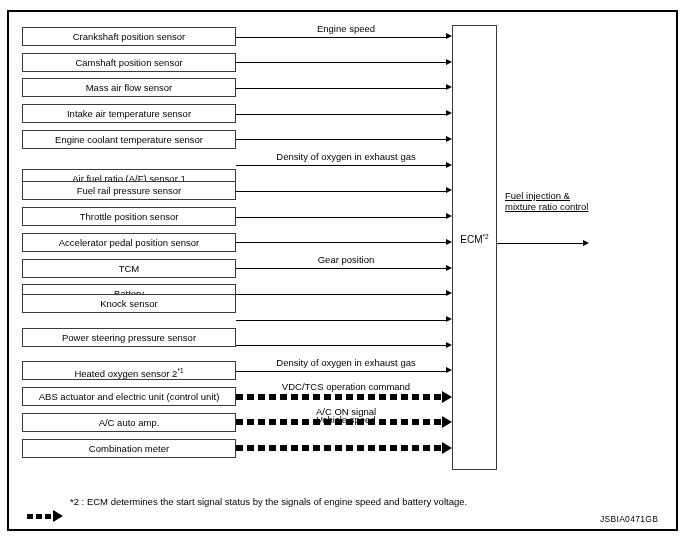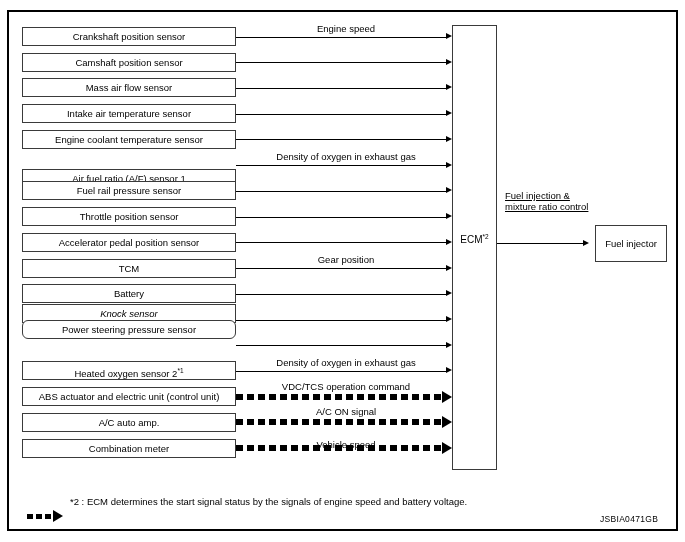--- a/index.html
+++ b/index.html
@@ -100,52 +100,51 @@
       <div class="inbox" style="top: 232.84px; text-align: center;"><span>Accelerator pedal position sensor</span></div>
       <div class="conn" style="top: 242.34px; width: 211px;"></div>
       <div class="arrow" style="left: 446px; top: 238.84px;"></div>
       <div class="inbox" style="top: 258.57px;"><span>TCM</span></div>
       <div class="conn" style="top: 268.07px; width: 211px;"></div>
       <div class="arrow" style="left: 446px; top: 264.57px;"></div>
       <div class="siglabel" style="left: 240px; width: 212px; top: 254.07px;">Gear position</div>
       <div class="inbox" style="top: 284.3px;"><span>Battery</span></div>
       <div class="conn" style="top: 293.8px; width: 211px;"></div>
       <div class="arrow" style="left: 446px; top: 290.3px;"></div>
-      <div class="inbox" style="top: 304px; font-style: italic;"><span>Knock sensor</span></div>
+      <div class="inbox" style="top: 294px;"><span>Knock sensor</span></div>
       <div class="conn" style="top: 319.53px; width: 211px;"></div>
       <div class="arrow" style="left: 446px; top: 316.03px;"></div>
-      <div class="inbox" style="top: 320px; border-radius: 6px;"><span>Power steering pressure sensor</span></div>
+      <div class="inbox" style="top: 328px;"><span>Power steering pressure sensor</span></div>
       <div class="conn" style="top: 345.26px; width: 211px;"></div>
       <div class="arrow" style="left: 446px; top: 341.76px;"></div>
       <div class="inbox" style="top: 361.49px;"><span>Heated oxygen sensor 2</span><span class="sup">*1</span></div>
       <div class="conn" style="top: 370.99px; width: 211px;"></div>
       <div class="arrow" style="left: 446px; top: 367.49px;"></div>
       <div class="siglabel" style="left: 240px; width: 212px; top: 356.99px;">Density of oxygen in exhaust gas</div>
       <div class="inbox" style="top: 387.22px;"><span>ABS actuator and electric unit (control unit)</span></div>
       <div class="canline" style="top: 393.72px; width: 207px;"></div>
       <div class="canarrow" style="left: 442px; top: 390.72px;"></div>
       <div class="siglabel" style="left: 240px; width: 212px; top: 380.72px;">VDC/TCS operation command</div>
       <div class="inbox" style="top: 412.95px;"><span>A/C auto amp.</span></div>
       <div class="canline" style="top: 419.45px; width: 207px;"></div>
       <div class="canarrow" style="left: 442px; top: 416.45px;"></div>
       <div class="siglabel" style="left: 240px; width: 212px; top: 406.45px;">A/C ON signal</div>
       <div class="inbox" style="top: 438.68px;"><span>Combination meter</span></div>
       <div class="canline" style="top: 445.18px; width: 207px;"></div>
       <div class="canarrow" style="left: 442px; top: 442.18px;"></div>
-      <div class="siglabel" style="left: 240px; width: 212px; top: 439px;">Vehicle speed</div>
+      <div class="siglabel" style="left: 240px; width: 212px; top: 414px;">Vehicle speed</div>
     </div>
 
   <div id="ecm"></div>
   <div id="ecm-label">
     <span>ECM</span><span class="sup">*2</span>
   </div>
 
   <div id="outline"></div>
   <div id="outarrow" class="arrow"></div>
   <div id="outlabel">Fuel injection &amp; mixture ratio control</div>
-  <div id="injector">Fuel injector</div>
 
   <div class="note" id="note2">*2 : ECM determines the start signal status by the signals of engine speed and battery voltage.</div>
   <div id="legend-dash"></div>
   <div id="legend-arrow"></div>
 
   <div id="drawid">JSBIA0471GB</div>
 </div>
 
 </body></html>

